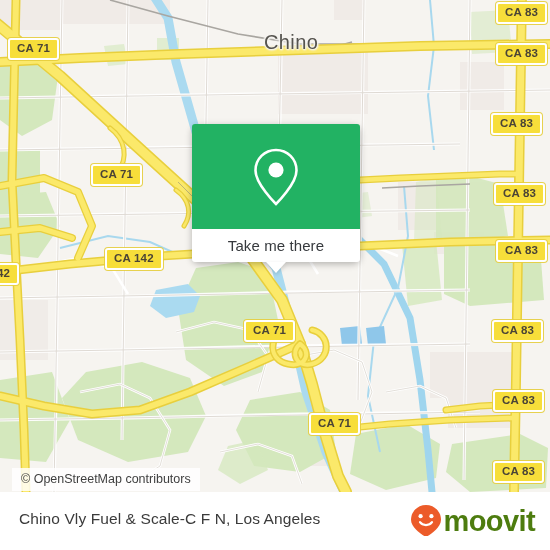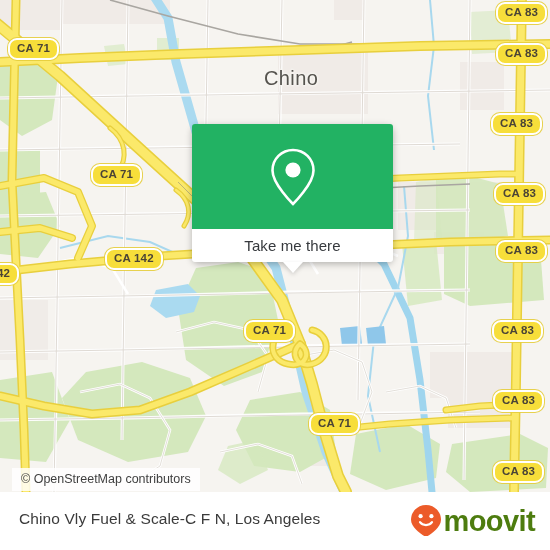--- a/index.html
+++ b/index.html
@@ -16,21 +16,21 @@
     background:#f6f4f0;
     overflow:hidden;
   }
   .map-svg{position:absolute;left:0;top:0;}
 
   
   .shield{
     position:absolute;
     background:#f7de3a;
     border:2px solid #ffffff;
-    border-radius:9px;
+    border-radius:3px;
     color:#4a4436;
     font-size:11.5px;
     font-weight:bold;
     letter-spacing:.2px;
     line-height:15px;
     text-align:center;
     padding:1px 7px 2px 7px;
     box-shadow:0 0 0 1px rgba(230,205,60,.9);
     white-space:nowrap;
     font-family:"Liberation Sans", sans-serif;
@@ -40,28 +40,27 @@
   .place-label{
     position:absolute;
     color:#55534e;
     font-size:20px;
     letter-spacing:.4px;
     white-space:nowrap;
     text-shadow:
        1px 0 2px #f6f4f0, -1px 0 2px #f6f4f0,
        0 1px 2px #f6f4f0, 0 -1px 2px #f6f4f0,
        1px 1px 2px #f6f4f0, -1px -1px 2px #f6f4f0;
-    margin-top: 36px;
   }
 
   
   .popup{
     position:absolute;
     left:192px;top:124px;
-    width:201px;
+    width:168px;
     border-radius:7px;
     box-shadow:0 2px 7px rgba(0,0,0,.28);
     overflow:visible;
     z-index:30;
   }
   .popup-head{
     background:#22b263;
     height:105px;
     border-radius:3px 3px 0 0;
     display:flex;align-items:center;justify-content:center;

